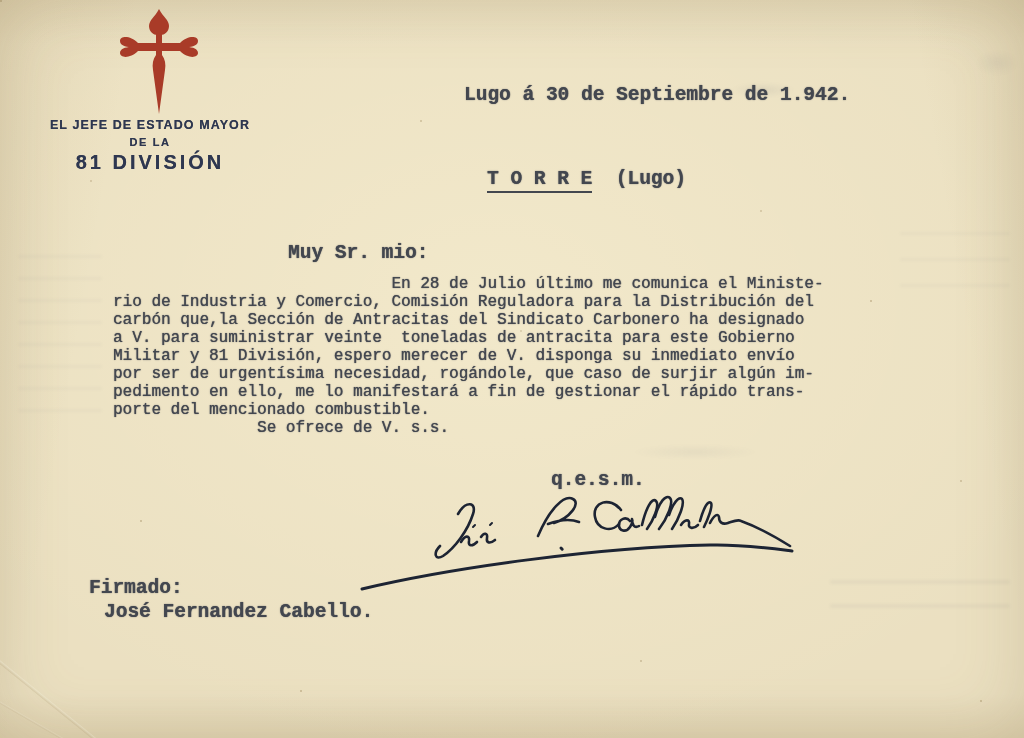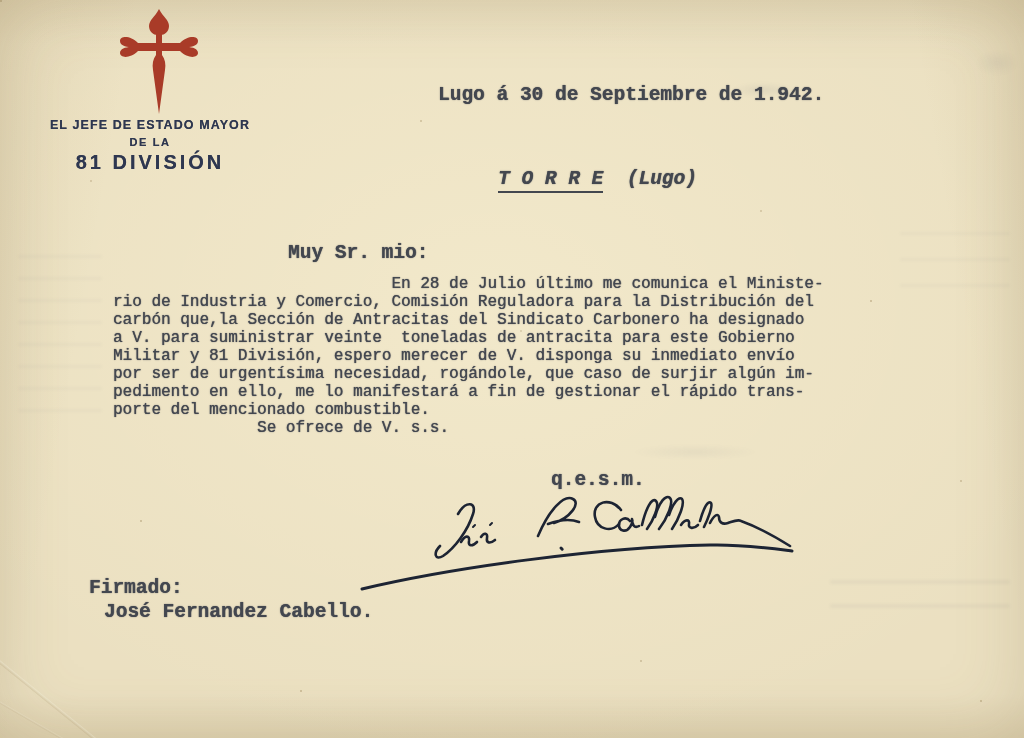--- a/index.html
+++ b/index.html
@@ -99,23 +99,23 @@
       <path d="M45,106 L39,62 C38,56 39,51 42,47 L48,47 C51,51 52,56 51,62 Z"></path>
     </g>
   </svg>
 
   <div class="lh-text">
     <div class="lh1">EL JEFE DE ESTADO MAYOR</div>
     <div class="lh2">DE LA</div>
     <div class="lh3">81 DIVISIÓN</div>
   </div>
 
-  <div class="tw" style="left:438px;top:84px;">Lugo á 30 de Septiembre de 1.942.</div>
+  <div class="tw" style="left:464px;top:84px;">Lugo á 30 de Septiembre de 1.942.</div>
 
-  <div class="tw" style="left:498px;top:168px;font-style:italic;"><span class="u">T O R R E</span><span>  (Lugo)</span></div>
+  <div class="tw" style="left:487px;top:168px;"><span class="u">T O R R E</span><span>  (Lugo)</span></div>
 
   <div class="tw" style="left:288px;top:242px;">Muy Sr. mio:</div>
 
   <pre class="tw body-pre" style="left:105px;top:267px;">                             En 28 de Julio último me comunica el Ministe-
 rio de Industria y Comercio, Comisión Reguladora para la Distribución del
 carbón que,la Sección de Antracitas del Sindicato Carbonero ha designado
 a V. para suministrar veinte  toneladas de antracita para este Gobierno
 Militar y 81 División, espero merecer de V. disponga su inmediato envío
 por ser de urgentísima necesidad, rogándole, que caso de surjir algún im-
 pedimento en ello, me lo manifestará a fin de gestionar el rápido trans-

